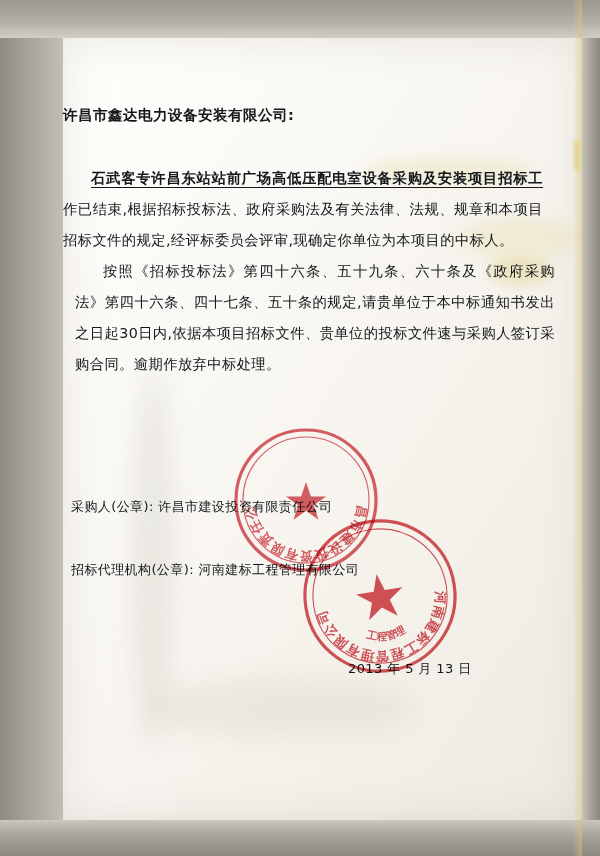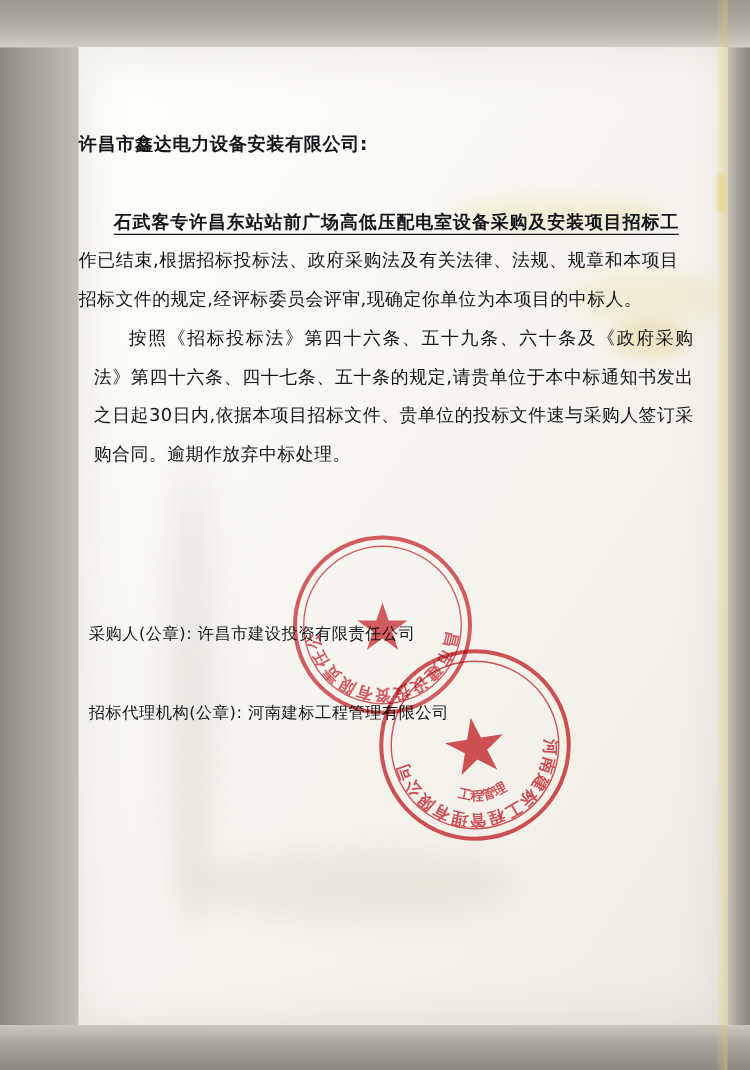--- a/index.html
+++ b/index.html
@@ -187,20 +187,21 @@
     <div class="para para-1">
       <span class="underline-bold">石武客专许昌东站站前广场高低压配电室设备采购及安装项目招标工</span><span>作已结束,根据招标投标法、政府采购法及有关法律、法规、规章和本项目招标文件的规定,经评标委员会评审,现确定你单位为本项目的中标人。</span>
     </div>
 
     <div class="para para-2">按照《招标投标法》第四十六条、五十九条、六十条及《政府采购法》第四十六条、四十七条、五十条的规定,请贵单位于本中标通知书发出之日起30日内,依据本项目招标文件、贵单位的投标文件速与采购人签订采购合同。逾期作放弃中标处理。</div>
 
     <div class="sig-line sig-buyer">采购人(公章): 许昌市建设投资有限责任公司</div>
 
     <div class="sig-line sig-agency">招标代理机构(公章): 河南建标工程管理有限公司</div>
 
+    <div class="sig-line sig-date">2013 年 5 月 13 日</div>
   </div>
 
   <div class="seal" id="seal-buyer">
     <svg viewBox="0 0 148 148" width="148" height="148">
       <circle class="seal-ring" cx="74" cy="74" r="70"></circle>
       <circle class="seal-ring-inner" cx="74" cy="74" r="63"></circle>
       <defs>
         <path id="arcBuyer" d="M 74,74 m -52,0 a 52,52 0 1,1 104,0" transform="rotate(180 74 74)"></path>
       </defs>
       <text class="seal-text">

